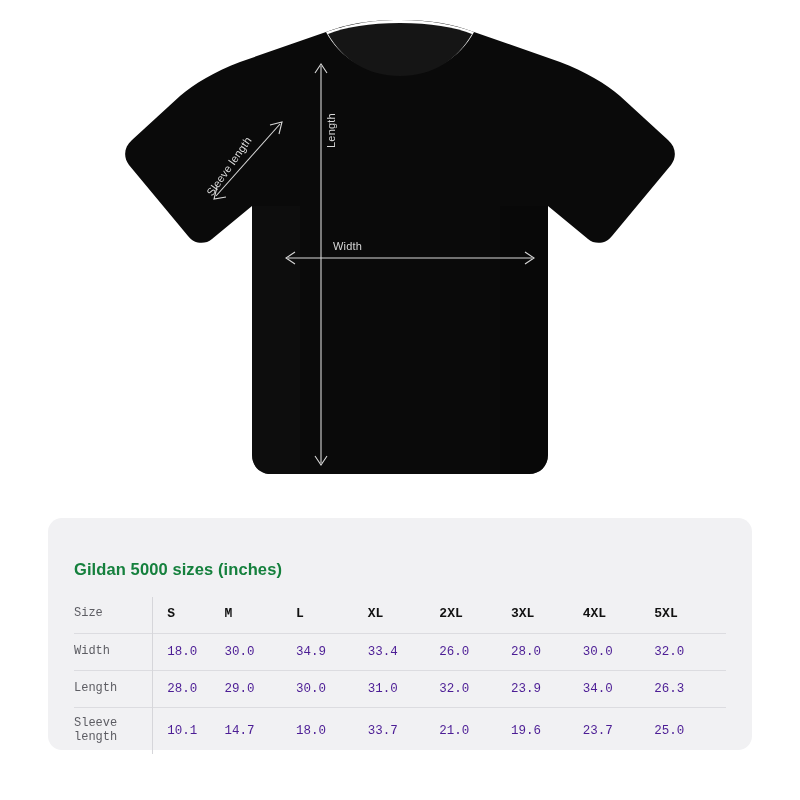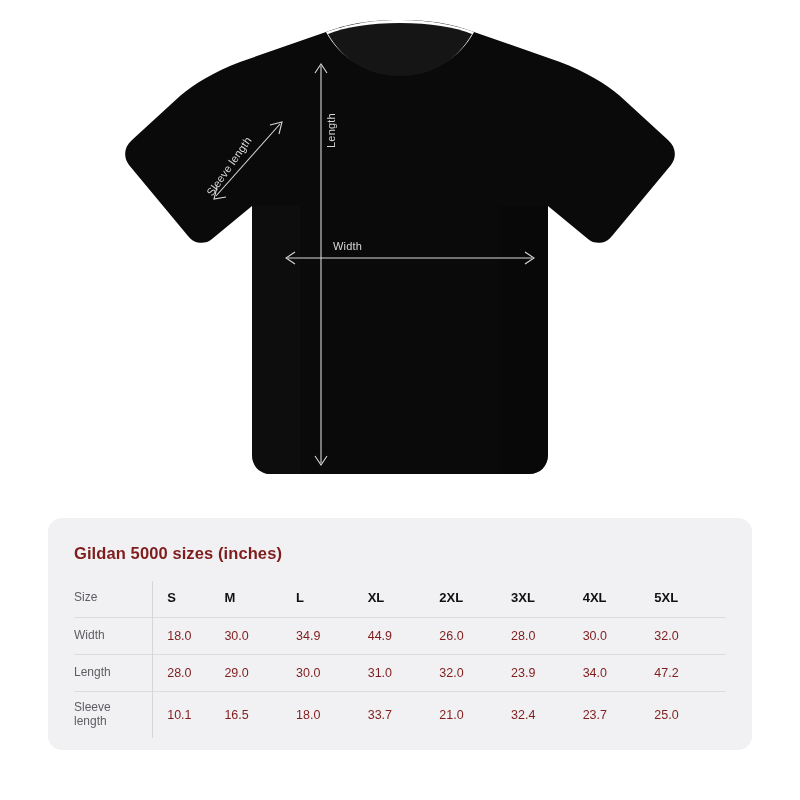--- a/index.html
+++ b/index.html
@@ -68,52 +68,53 @@
     top: 518px;
     width: 704px;
     height: 232px;
     background: #f1f1f3;
     border-radius: 14px;
     padding: 26px 26px 20px 26px;
   }
 
   .card-title {
     font-size: 16.5px;
-    color: #7f1d1d;
+    color: #15803d;
     font-weight: bold;
-    margin: 0 0 18px 0;
+    margin: 16px 0 18px 0;
     letter-spacing: 0.1px;
   }
 
   table.sizes {
     width: 100%;
     border-collapse: collapse;
     font-size: 12.5px;
   }
 
   table.sizes th,
   table.sizes td {
     text-align: left;
     padding: 9px 2px 9px 0;
     vertical-align: middle;
+    font-family: Liberation Mono, monospace;
   }
 
   
   table.sizes .rowhead {
     width: 78px;
     color: #5d5d63;
     font-weight: normal;
     font-size: 12px;
     padding-right: 8px;
     line-height: 1.15;
   }
 
   table.sizes .valcol {
     width: 71px;
-    color: #7f1d1d;
+    color: #4c1d95;
     font-weight: normal;
   }
 
   table.sizes thead th.valcol {
     font-weight: bold;
     font-size: 13px;
     color: #111;
   }
 
   
@@ -212,45 +213,45 @@
           <th class="valcol">4XL</th>
           <th class="valcol">5XL</th>
         </tr>
       </thead>
       <tbody>
         <tr>
           <th class="rowhead">Width</th>
           <td class="valcol">18.0</td>
           <td class="valcol">30.0</td>
           <td class="valcol">34.9</td>
-          <td class="valcol">44.9</td>
+          <td class="valcol">33.4</td>
           <td class="valcol">26.0</td>
           <td class="valcol">28.0</td>
           <td class="valcol">30.0</td>
           <td class="valcol">32.0</td>
         </tr>
         <tr>
           <th class="rowhead">Length</th>
           <td class="valcol">28.0</td>
           <td class="valcol">29.0</td>
           <td class="valcol">30.0</td>
           <td class="valcol">31.0</td>
           <td class="valcol">32.0</td>
           <td class="valcol">23.9</td>
           <td class="valcol">34.0</td>
-          <td class="valcol">47.2</td>
+          <td class="valcol">26.3</td>
         </tr>
         <tr>
           <th class="rowhead sleeve-head">Sleeve length</th>
           <td class="valcol">10.1</td>
-          <td class="valcol">16.5</td>
+          <td class="valcol">14.7</td>
           <td class="valcol">18.0</td>
           <td class="valcol">33.7</td>
           <td class="valcol">21.0</td>
-          <td class="valcol">32.4</td>
+          <td class="valcol">19.6</td>
           <td class="valcol">23.7</td>
           <td class="valcol">25.0</td>
         </tr>
       </tbody>
     </table>
   </div>
 
 </div>
 
 </body></html>

